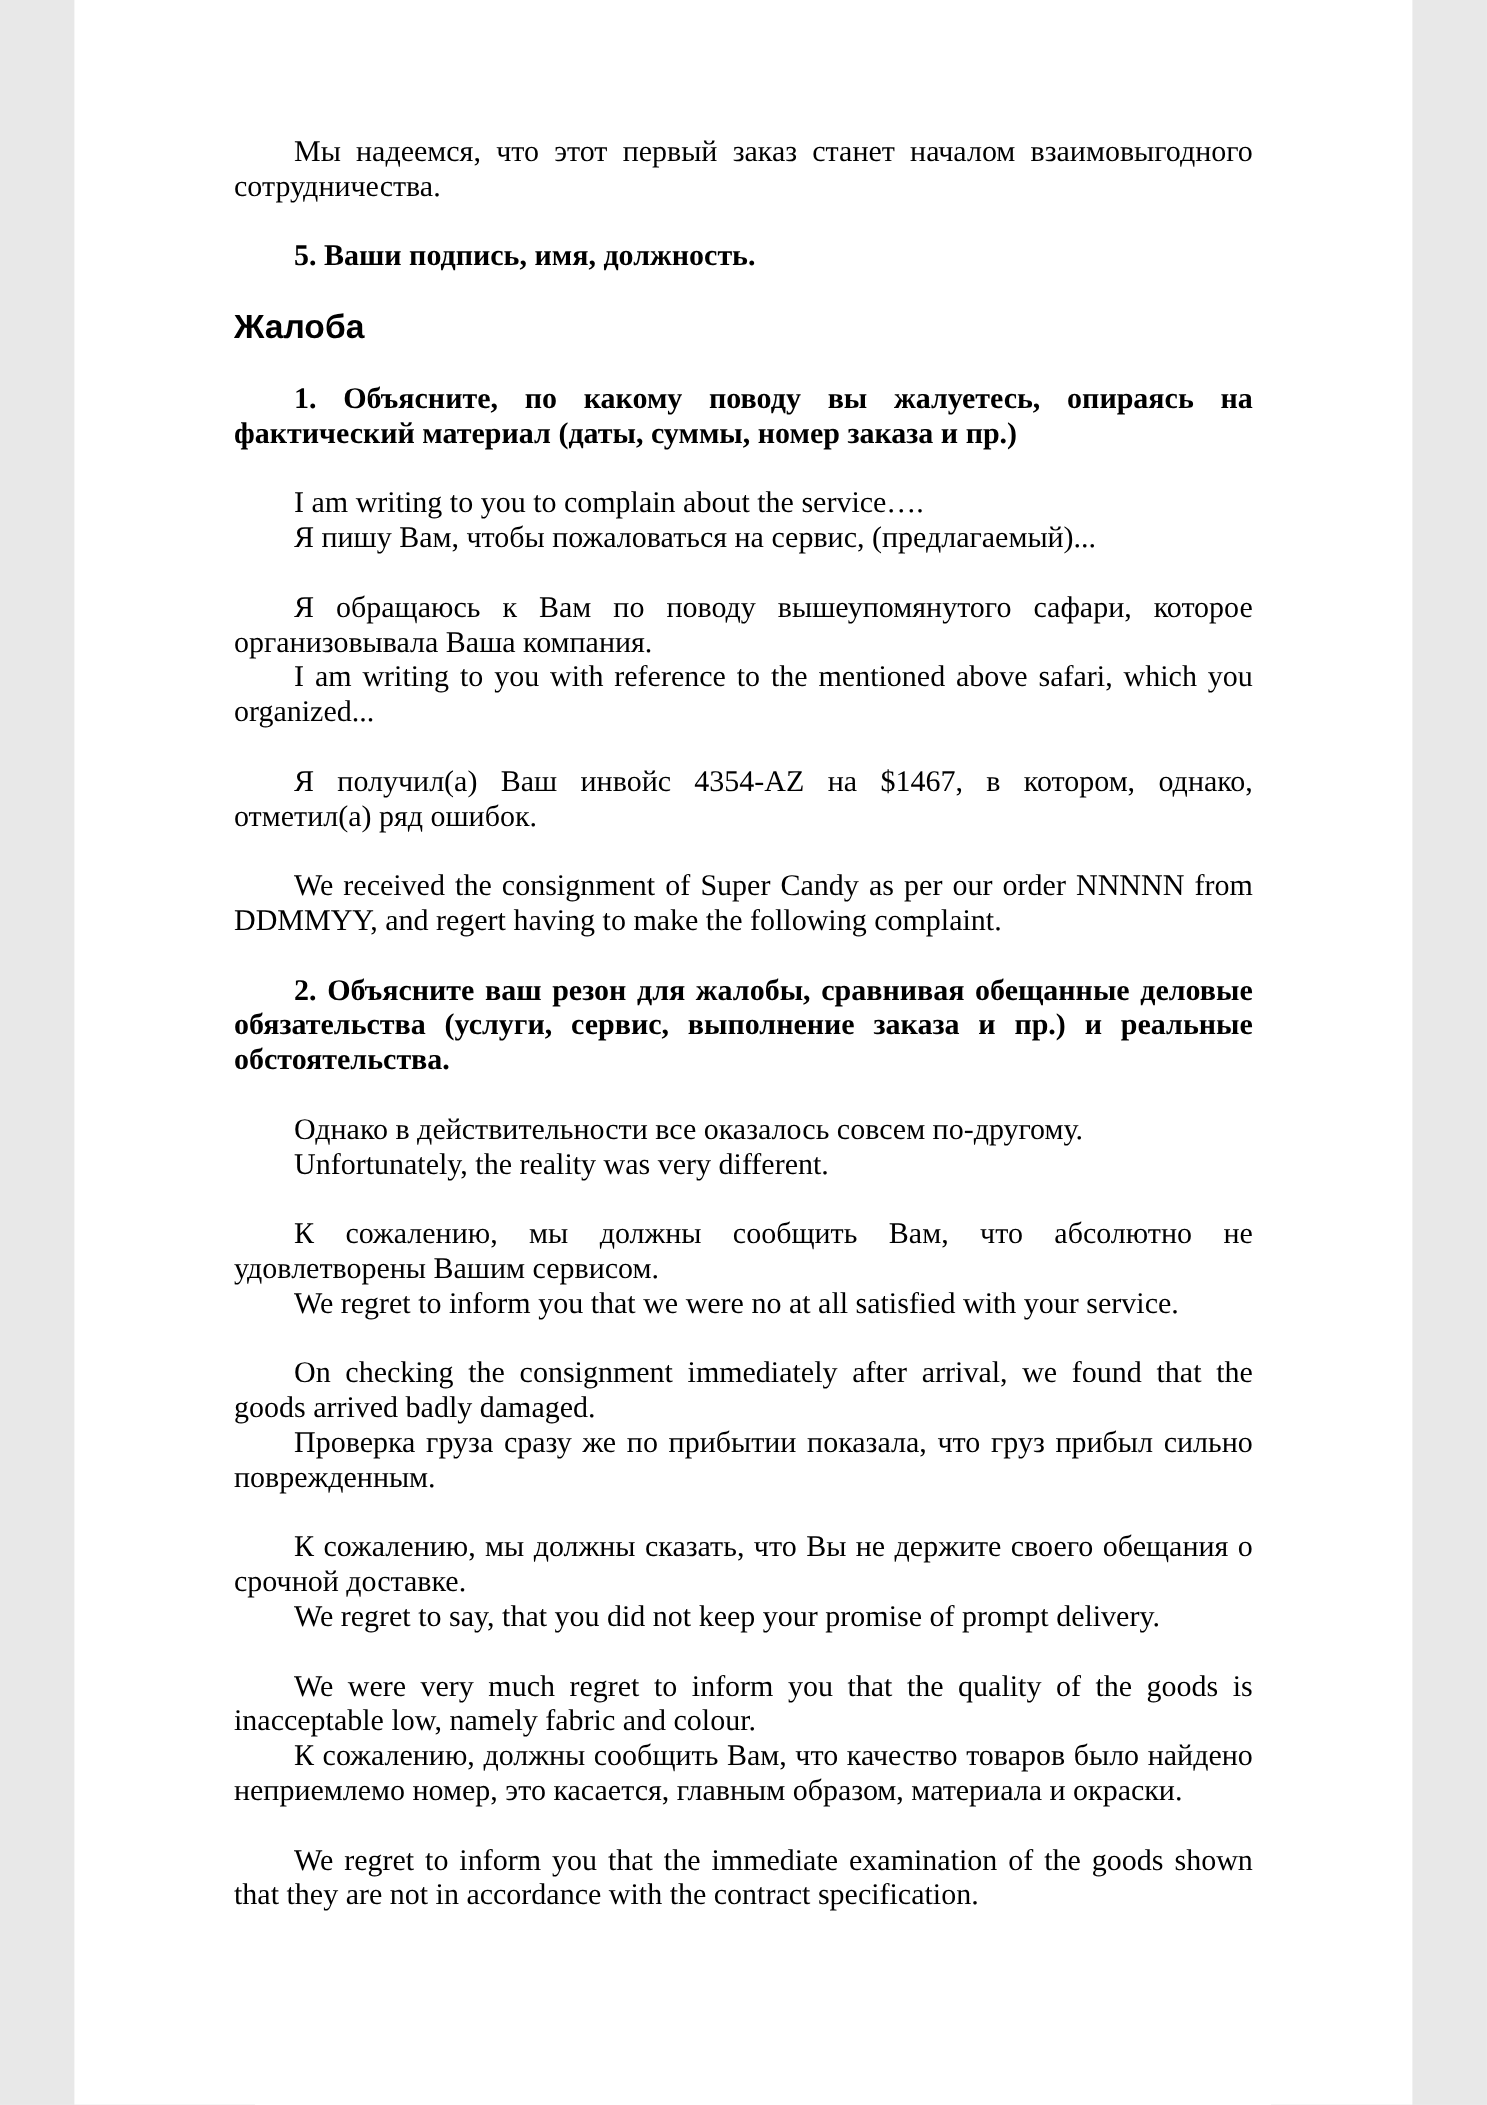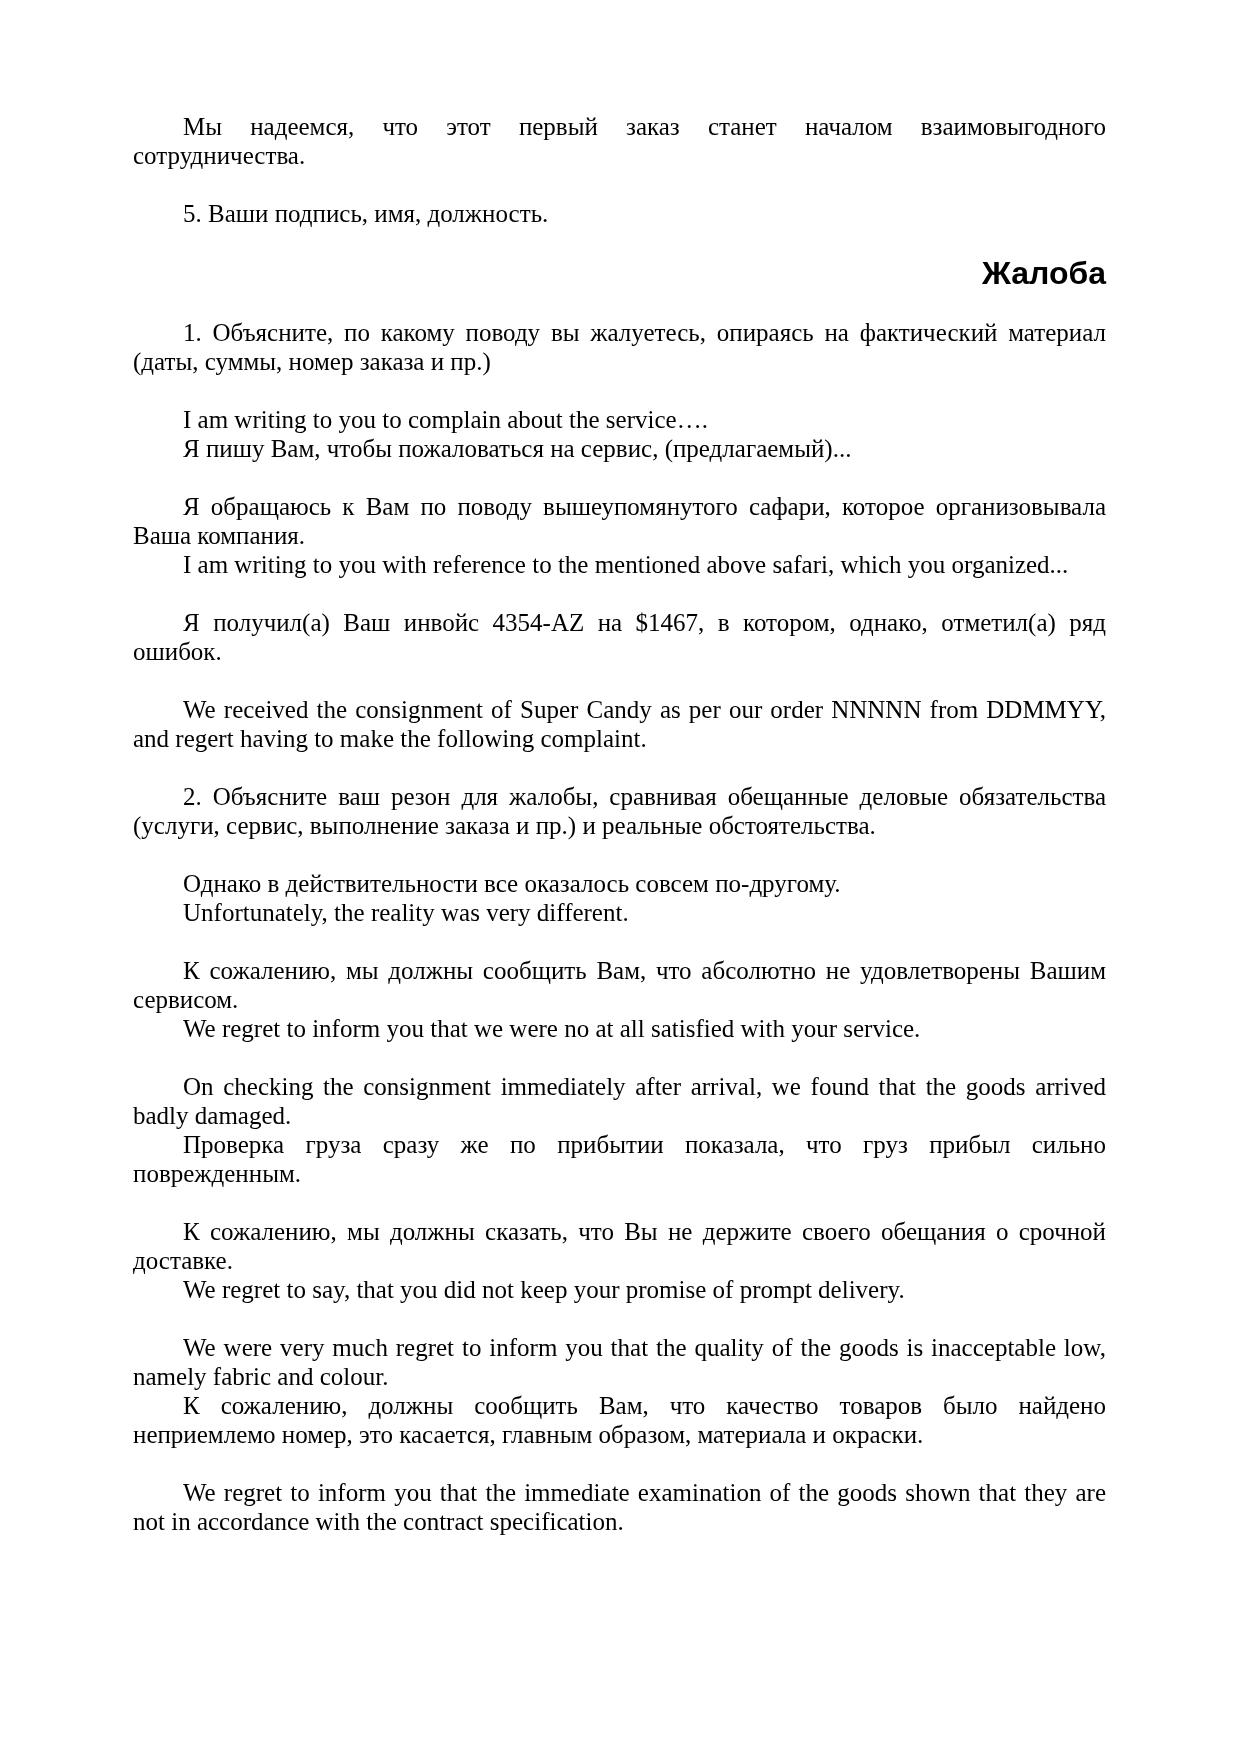--- a/index.html
+++ b/index.html
@@ -1,40 +1,40 @@
 <!DOCTYPE html>
 <html><head>
 <meta charset="utf-8">
 <style>
   html, body { margin: 0; padding: 0; background: #e8e8e8; }
   .page {
     position: relative;
-    width: 1239px;
+    width: 1115px;
     height: 1754px;
     margin: 0 auto;
     background: #ffffff;
     box-sizing: border-box;
     padding: 112px 133px 40px 133px;
     font-family: "Liberation Serif", "DejaVu Serif", serif;
     font-size: 25px;
     line-height: 29px;
     color: #000000;
     overflow: hidden;
   }
   .block { margin: 0 0 29px 0; }
   .p { margin: 0; }
   .indent { text-indent: 50px; }
   .just { text-align: justify; }
-  .b { font-weight: normal; }
+  .b { font-weight: bold; }
   .title {
     margin: 0;
-    text-align: right;
+    text-align: left;
     font-family: "Liberation Sans", "DejaVu Sans", sans-serif;
     font-weight: bold;
-    font-size: 32px;
+    font-size: 28px;
     line-height: 32px;
   }
 </style>
 </head>
 <body>
 
 <div class="page">
 
   <div class="block">
     <p class="p indent just">Мы надеемся, что этот первый заказ станет началом взаимовыгодного сотрудничества.</p>

